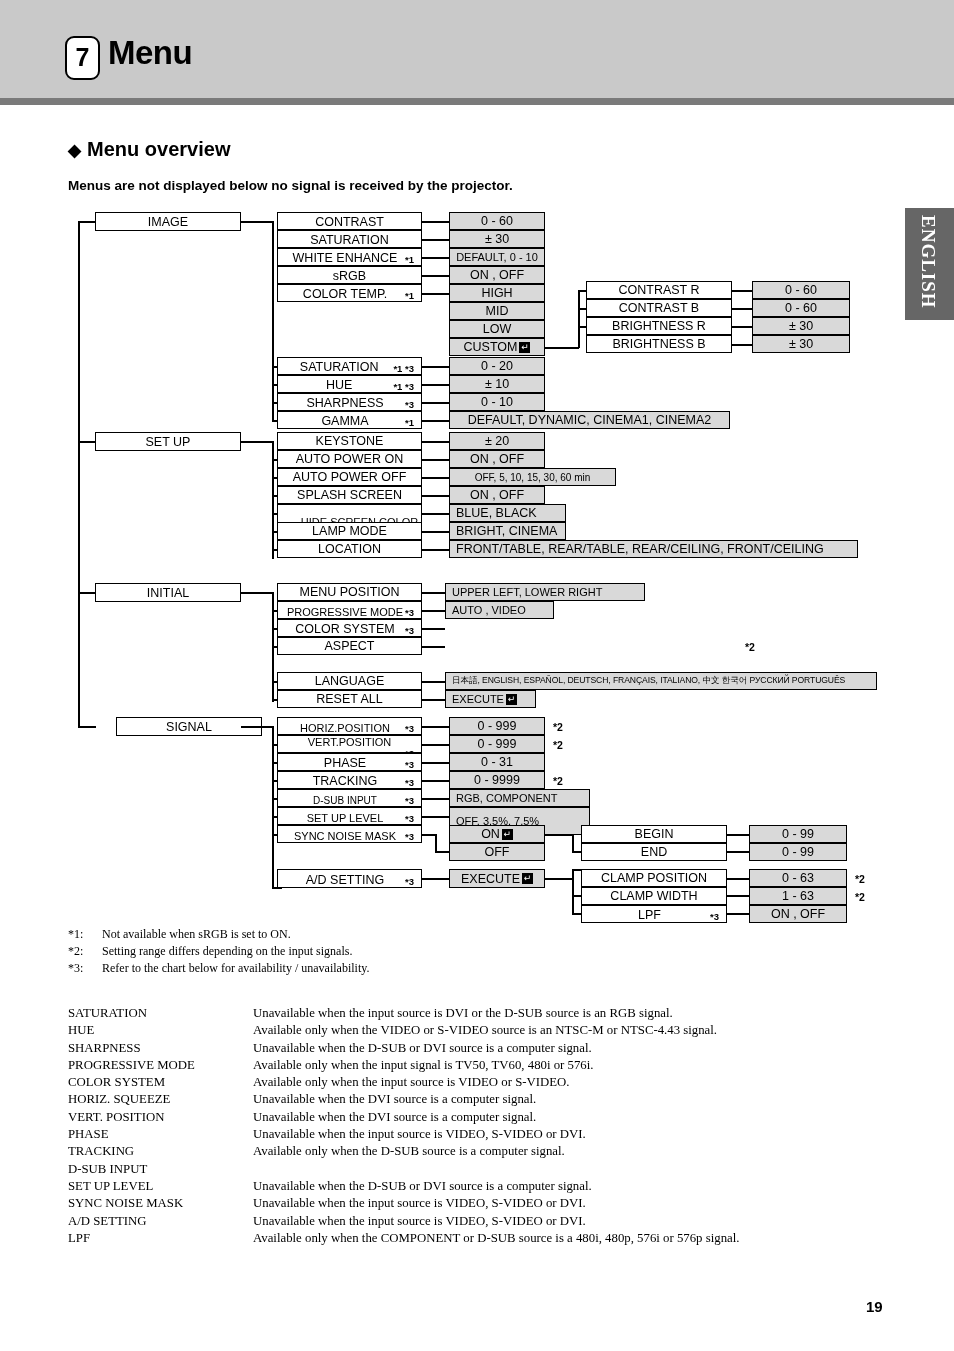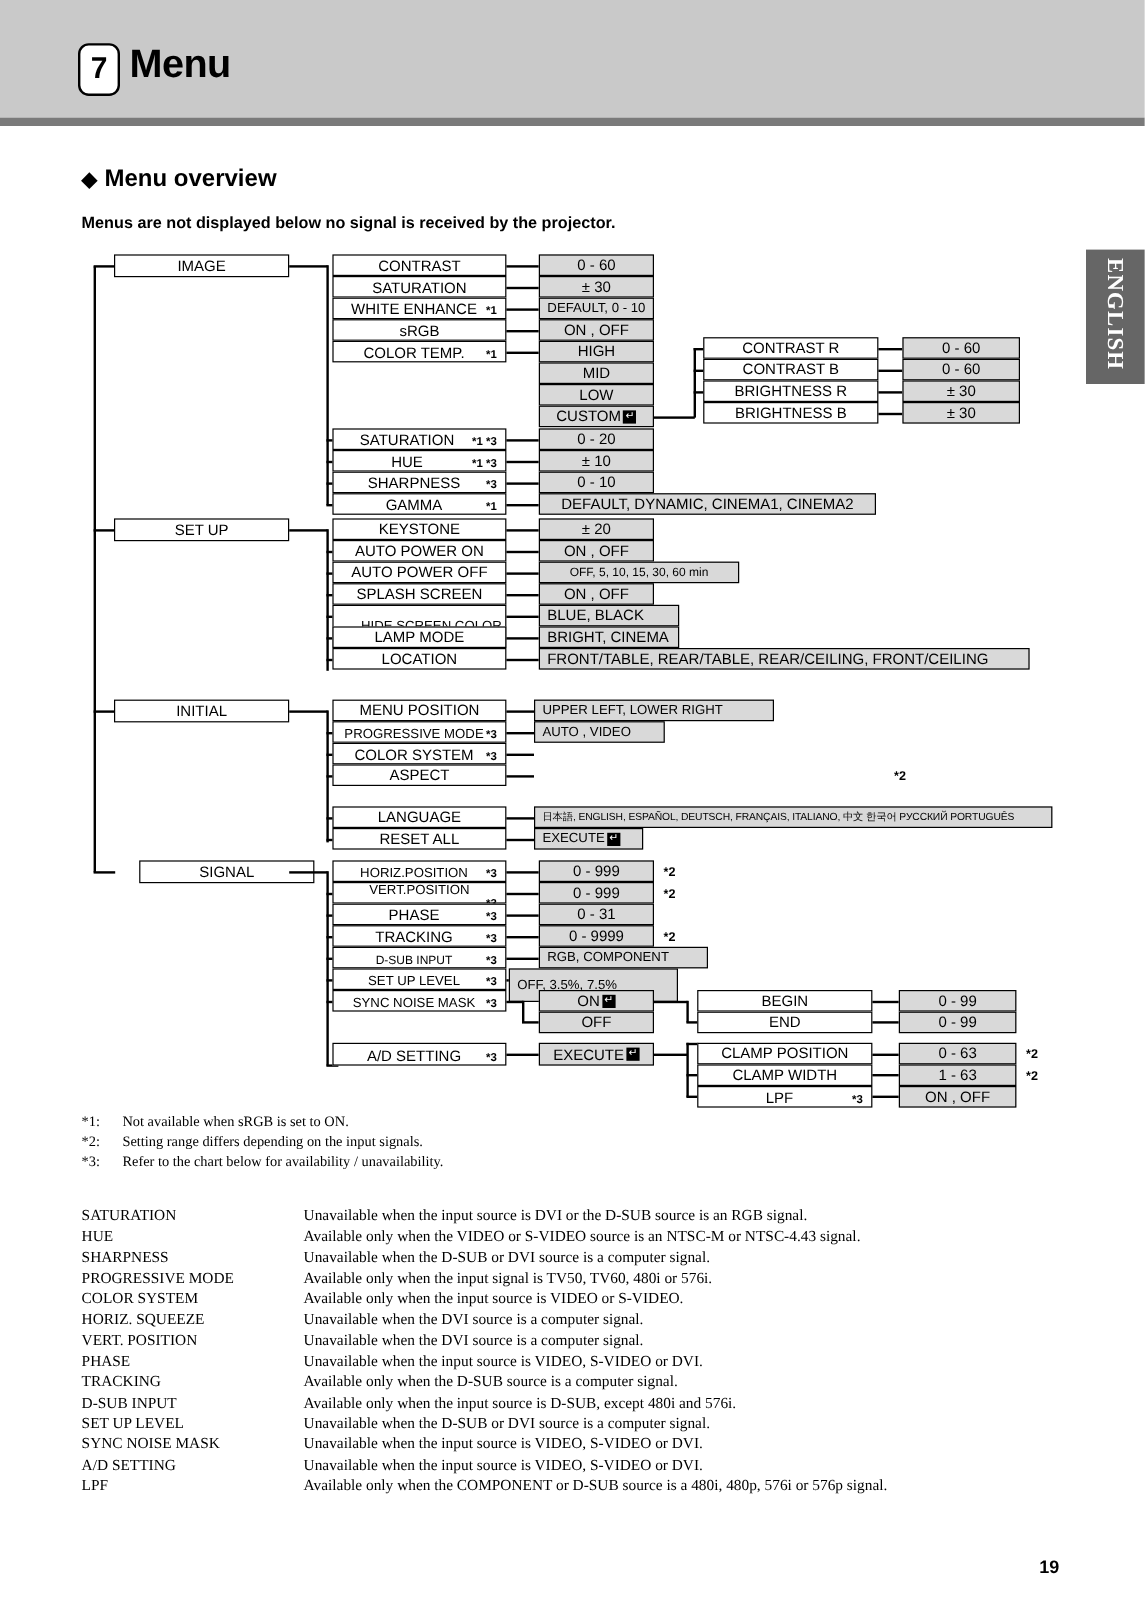--- a/index.html
+++ b/index.html
@@ -332,21 +332,21 @@
   <div class="hline" style="left:422px;top:816px;width:27px;"></div>
 
   <div class="box val" style="left:449px;top:717px;width:96px;height:18px;">0 - 999</div>
   <div class="note" style="left:553px;top:721px;">*2</div>
   <div class="box val" style="left:449px;top:735px;width:96px;height:18px;">0 - 999</div>
   <div class="note" style="left:553px;top:739px;">*2</div>
   <div class="box val" style="left:449px;top:753px;width:96px;height:18px;">0 - 31</div>
   <div class="box val" style="left:449px;top:771px;width:96px;height:18px;">0 - 9999</div>
   <div class="note" style="left:553px;top:775px;">*2</div>
   <div class="box val lft tight" style="left:449px;top:789px;width:141px;height:18px;">RGB, COMPONENT</div>
-  <div class="box val lft tight" style="left:424px;top:807px;width:141px;height:28px;">OFF, 3.5%, 7.5%</div>
+  <div class="box val lft tight" style="left:449px;top:807px;width:141px;height:28px;">OFF, 3.5%, 7.5%</div>
 
   <div class="vline" style="left:435px;top:834px;height:18px;"></div>
   <div class="hline" style="left:422px;top:834px;width:14px;"></div>
   <div class="hline" style="left:435px;top:851px;width:14px;"></div>
   <div class="box val" style="left:449px;top:825px;width:96px;height:18px;">
     <span>ON</span>
       <span class="enter-gl">↵</span>
   </div>
   <div class="box val" style="left:449px;top:843px;width:96px;height:18px;">OFF</div>
 
@@ -441,21 +441,20 @@
   <div class="row">
       <span class="n">PHASE</span>
       <span>Unavailable when the input source is VIDEO, S-VIDEO or DVI.</span>
     </div>
   <div class="row">
       <span class="n">TRACKING</span>
       <span>Available only when the D-SUB source is a computer signal.</span>
     </div>
   <div class="row">
       <span class="n">D-SUB INPUT</span>
-      <span>Available only when the input source is D-SUB, except 480i and 576i.</span>
     </div>
   <div class="row">
       <span class="n">SET UP LEVEL</span>
       <span>Unavailable when the D-SUB or DVI source is a computer signal.</span>
     </div>
   <div class="row">
       <span class="n">SYNC NOISE MASK</span>
       <span>Unavailable when the input source is VIDEO, S-VIDEO or DVI.</span>
     </div>
   <div class="row">

